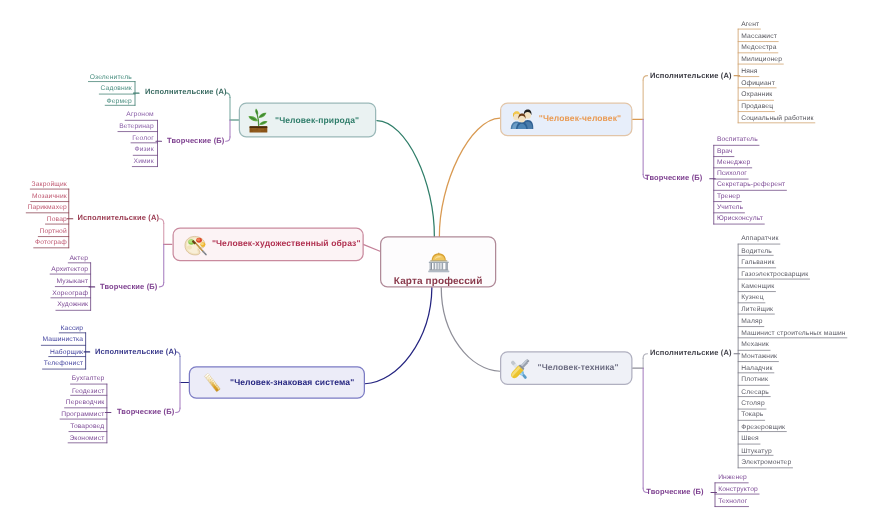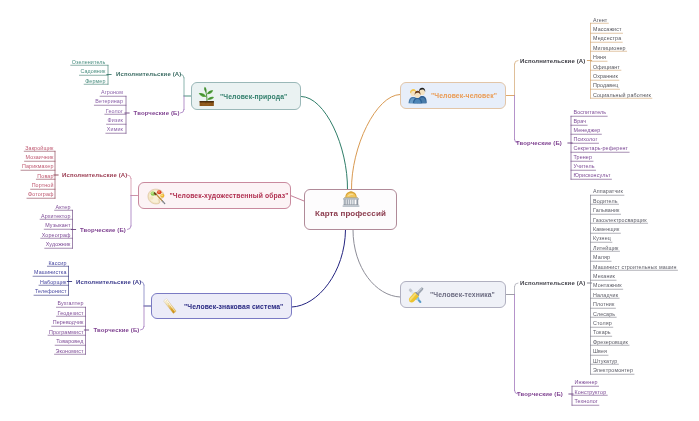--- a/index.html
+++ b/index.html
@@ -5,21 +5,21 @@
   html,body{margin:0;padding:0;background:#fff;}
   body{width:699px;height:421px;overflow:hidden;
        font-family:"Liberation Sans","DejaVu Sans",sans-serif;}
   #mindmap{position:relative;width:699px;height:421px;background:#fff;}
   #links{position:absolute;left:0;top:0;width:699px;height:421px;}
   .node{position:absolute;box-sizing:border-box;border-style:solid;border-width:1px;
         border-radius:6px;display:flex;align-items:center;}
   .node-icon{flex:0 0 auto;display:flex;align-items:center;justify-content:center;}
   .node-icon svg{display:block;}
   .node-label{font-weight:bold;white-space:nowrap;letter-spacing:0.1px;}
-  #center-node{flex-direction:column;justify-content:flex-start;}
+  #center-node{flex-direction:column;justify-content:flex-end;}
   #center-node .node-icon{margin-bottom:1px;}
   .glabel{position:absolute;white-space:nowrap;font-weight:bold;font-size:6px;
           letter-spacing:0.12px;transform:translateY(-50%);}
   .leaf{position:absolute;white-space:nowrap;font-size:5.35px;letter-spacing:0.12px;
         transform:translateY(-50%);}
   .leaf.r{text-align:left;}
   .leaf.l{text-align:right;transform:translate(-100%,-50%);}
 </style>
 </head>
 <body>

